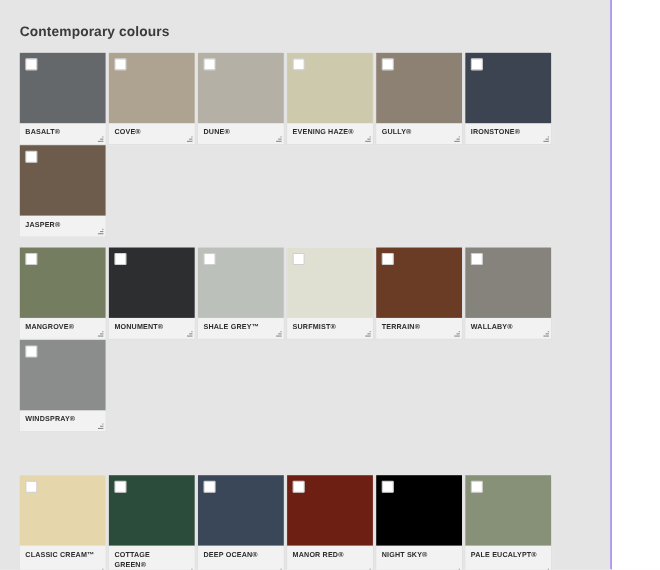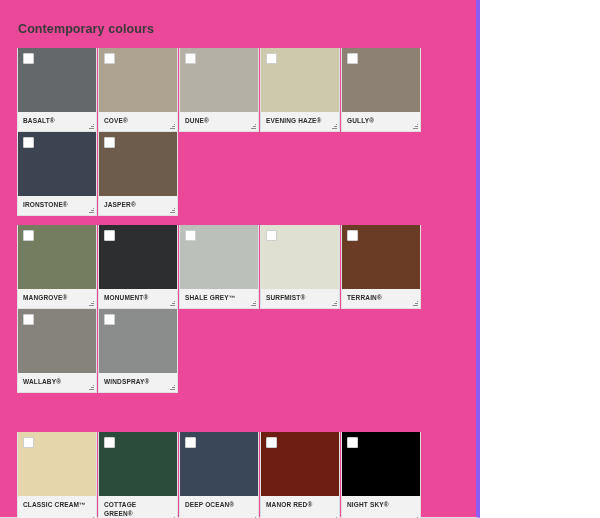--- a/index.html
+++ b/index.html
@@ -12,24 +12,24 @@
   body {
     width: 600px;
     height: 518px;
     font-family: "Liberation Sans", sans-serif;
     color: #333333;
     overflow: hidden;
   }
 
   .page {
     position: relative;
-    width: 480px;
+    width: 556px;
     height: 518px;
-    background: #ec4899;
-    border-right: 4px solid #8b5cf6;
+    background: #e5e5e5;
+    border-right: 1px solid #8b5cf6;
     border-bottom: 1px solid #e3e3e3;
     padding: 0;
   }
 
   .section {
     padding: 0 0 0 0;
   }
 
   .section-title {
     font-size: 12.5px;

